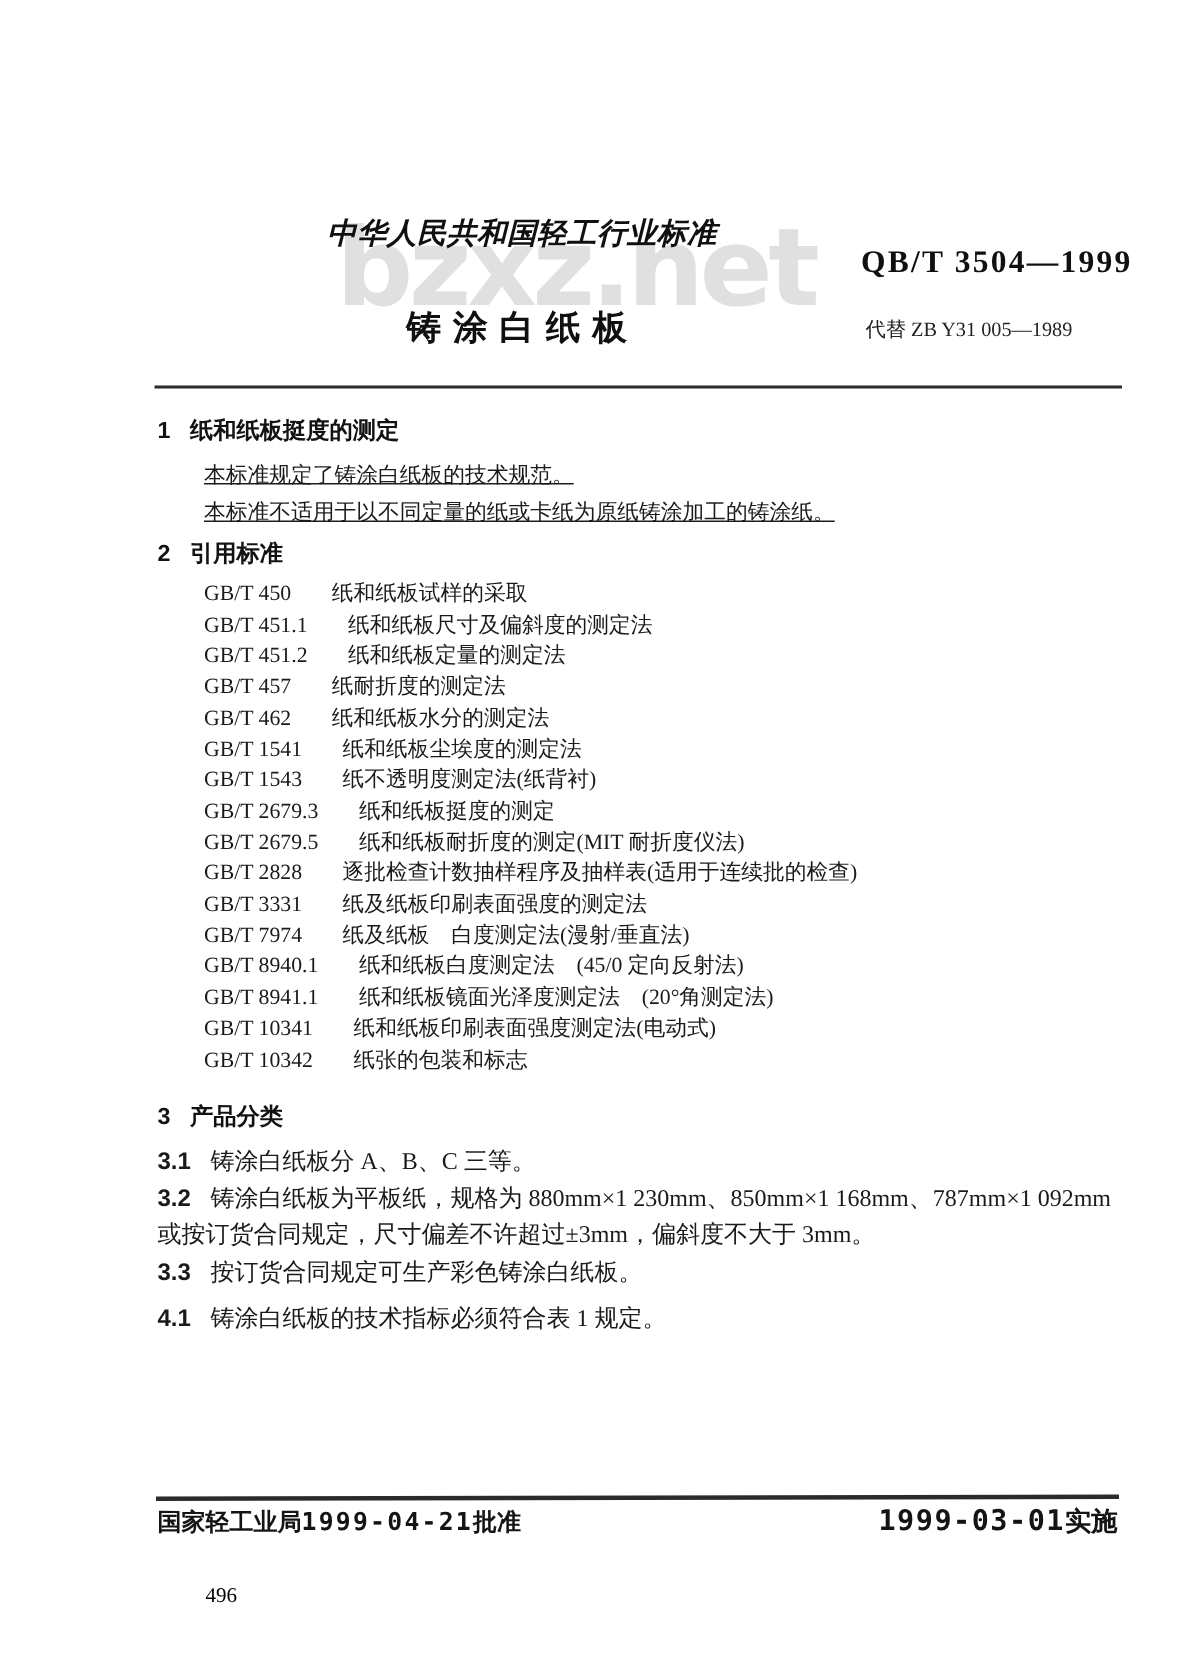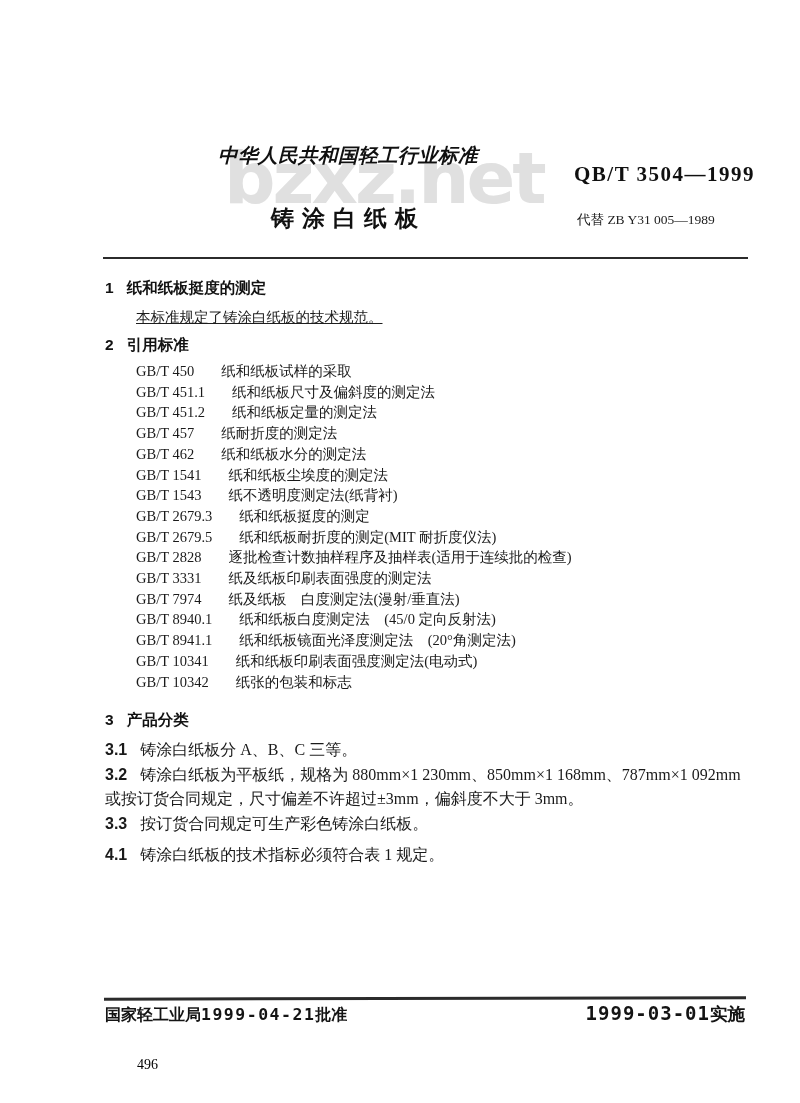--- a/index.html
+++ b/index.html
@@ -117,20 +117,21 @@
   <div class="hdr replaces">代替 ZB Y31 005—1989</div>
   <div class="header-rule"></div>
 
   <div class="main">
 
     <div class="sec-heading sec1-heading">
       <span class="sec-num">1</span><span>纸和纸板挺度的测定</span>
     </div>
     <div class="para-group">
       <p class="body-para">本标准规定了铸涂白纸板的技术规范。</p>
+      <p class="body-para">本标准不适用于以不同定量的纸或卡纸为原纸铸涂加工的铸涂纸。</p>
     </div>
 
     <div class="sec-heading sec2-heading">
       <span class="sec-num">2</span><span>引用标准</span>
     </div>
     <div class="ref-list">
       <div class="ref-item"><span class="ref-code">GB/T 450</span><span>纸和纸板试样的采取</span></div>
       <div class="ref-item"><span class="ref-code">GB/T 451.1</span><span>纸和纸板尺寸及偏斜度的测定法</span></div>
       <div class="ref-item"><span class="ref-code">GB/T 451.2</span><span>纸和纸板定量的测定法</span></div>
       <div class="ref-item"><span class="ref-code">GB/T 457</span><span>纸耐折度的测定法</span></div>

